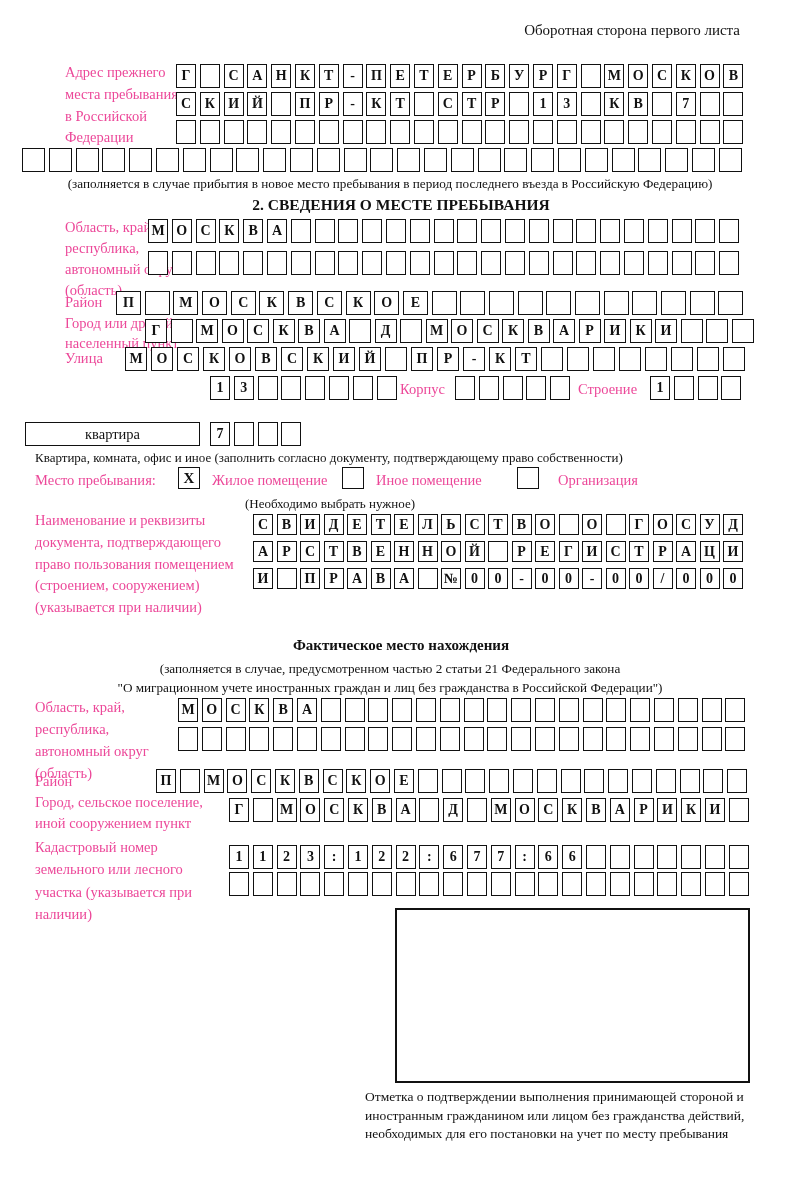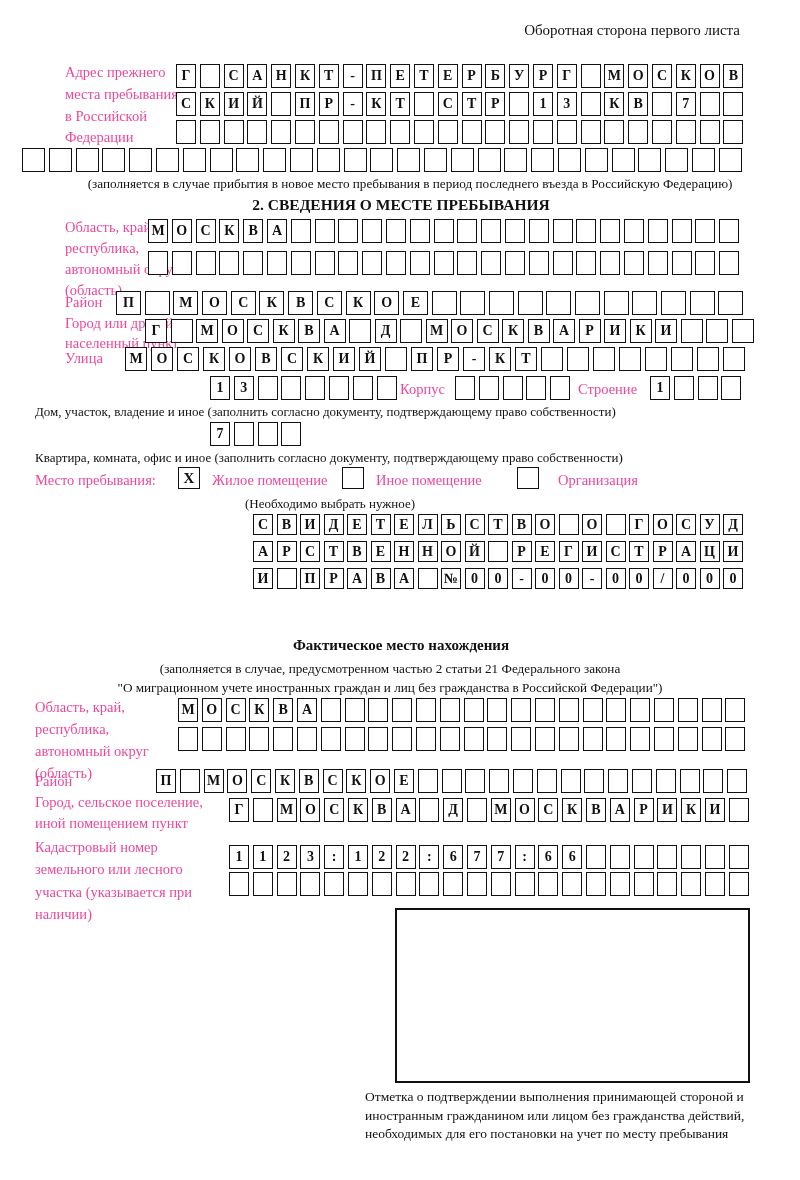--- a/index.html
+++ b/index.html
@@ -129,21 +129,21 @@
       <span class="cell"></span>
       <span class="cell"></span>
       <span class="cell"></span>
       <span class="cell"></span>
       <span class="cell"></span>
       <span class="cell"></span>
       <span class="cell"></span>
       <span class="cell"></span>
       <span class="cell"></span>
     </div>
-  <div class="cnote" style="top:176px;padding-left:20px;">(заполняется в случае прибытия в новое место пребывания в период последнего въезда в Российскую Федерацию)</div>
+  <div class="cnote" style="top:176px;">(заполняется в случае прибытия в новое место пребывания в период последнего въезда в Российскую Федерацию)</div>
 
   <div class="hdr" style="top:196px;">2. СВЕДЕНИЯ О МЕСТЕ ПРЕБЫВАНИЯ</div>
 
   <div class="lbl" style="left:65px;top:217px;width:125px;line-height:1.45;">Область, край, республика, автономный округ (область)</div>
   <div class="cellrow" style="left:148px;top:219px;">
       <span class="cell">М</span>
       <span class="cell">О</span>
       <span class="cell">С</span>
       <span class="cell">К</span>
       <span class="cell">В</span>
@@ -296,39 +296,40 @@
       <span class="cell"></span>
       <span class="cell"></span>
     </div>
   <div class="lbl" style="left:578px;top:379px;">Строение</div>
   <div class="cellrow" style="left:650px;top:376px;">
       <span class="cell">1</span>
       <span class="cell"></span>
       <span class="cell"></span>
       <span class="cell"></span>
     </div>
-  <div class="note" style="left:35px;top:404px;">Дом, участок, владение и иное (заполнить согласно документу, подтверждающему право собственности)</div>
-
+
+  <div class="widebox" style="left:25px;top:422px;width:175px;height:24px;">квартира</div>
   <div class="cellrow" style="left:210px;top:422px;">
       <span class="cell">7</span>
       <span class="cell"></span>
       <span class="cell"></span>
       <span class="cell"></span>
     </div>
   <div class="note" style="left:35px;top:450px;text-align:center;">Квартира, комната, офис и иное (заполнить согласно документу, подтверждающему право собственности)</div>
 
   <div class="lbl" style="left:35px;top:470px;">Место пребывания:</div>
   <div class="cb" style="left:178px;top:467px;">X</div>
   <div class="lbl" style="left:212px;top:470px;">Жилое помещение</div>
   <div class="cb" style="left:342px;top:467px;"></div>
   <div class="lbl" style="left:376px;top:470px;">Иное помещение</div>
   <div class="cb" style="left:517px;top:467px;"></div>
   <div class="lbl" style="left:558px;top:470px;">Организация</div>
   <div class="note" style="left:180px;top:496px;width:300px;text-align:center;">(Необходимо выбрать нужное)</div>
 
+  <div class="lbl" style="left:35px;top:510px;width:218px;line-height:1.5;">Наименование и реквизиты документа, подтверждающего право пользования помещением (строением, сооружением) (указывается при наличии)</div>
   <div class="cellrow" style="left:253px;top:514px;--cg:3.5px;--ch:21px;">
       <span class="cell">С</span>
       <span class="cell">В</span>
       <span class="cell">И</span>
       <span class="cell">Д</span>
       <span class="cell">Е</span>
       <span class="cell">Т</span>
       <span class="cell">Е</span>
       <span class="cell">Л</span>
       <span class="cell">Ь</span>
@@ -472,21 +473,21 @@
       <span class="cell"></span>
       <span class="cell"></span>
       <span class="cell"></span>
       <span class="cell"></span>
       <span class="cell"></span>
       <span class="cell"></span>
       <span class="cell"></span>
       <span class="cell"></span>
     </div>
 
-  <div class="lbl" style="left:35px;top:792px;width:192px;line-height:1.45;">Город, сельское поселение, иной помещением пункт</div>
+  <div class="lbl" style="left:35px;top:792px;width:192px;line-height:1.45;">Город, сельское поселение, иной сооружением пункт</div>
   <div class="cellrow" style="left:229px;top:798px;">
       <span class="cell">Г</span>
       <span class="cell"></span>
       <span class="cell">М</span>
       <span class="cell">О</span>
       <span class="cell">С</span>
       <span class="cell">К</span>
       <span class="cell">В</span>
       <span class="cell">А</span>
       <span class="cell"></span>

